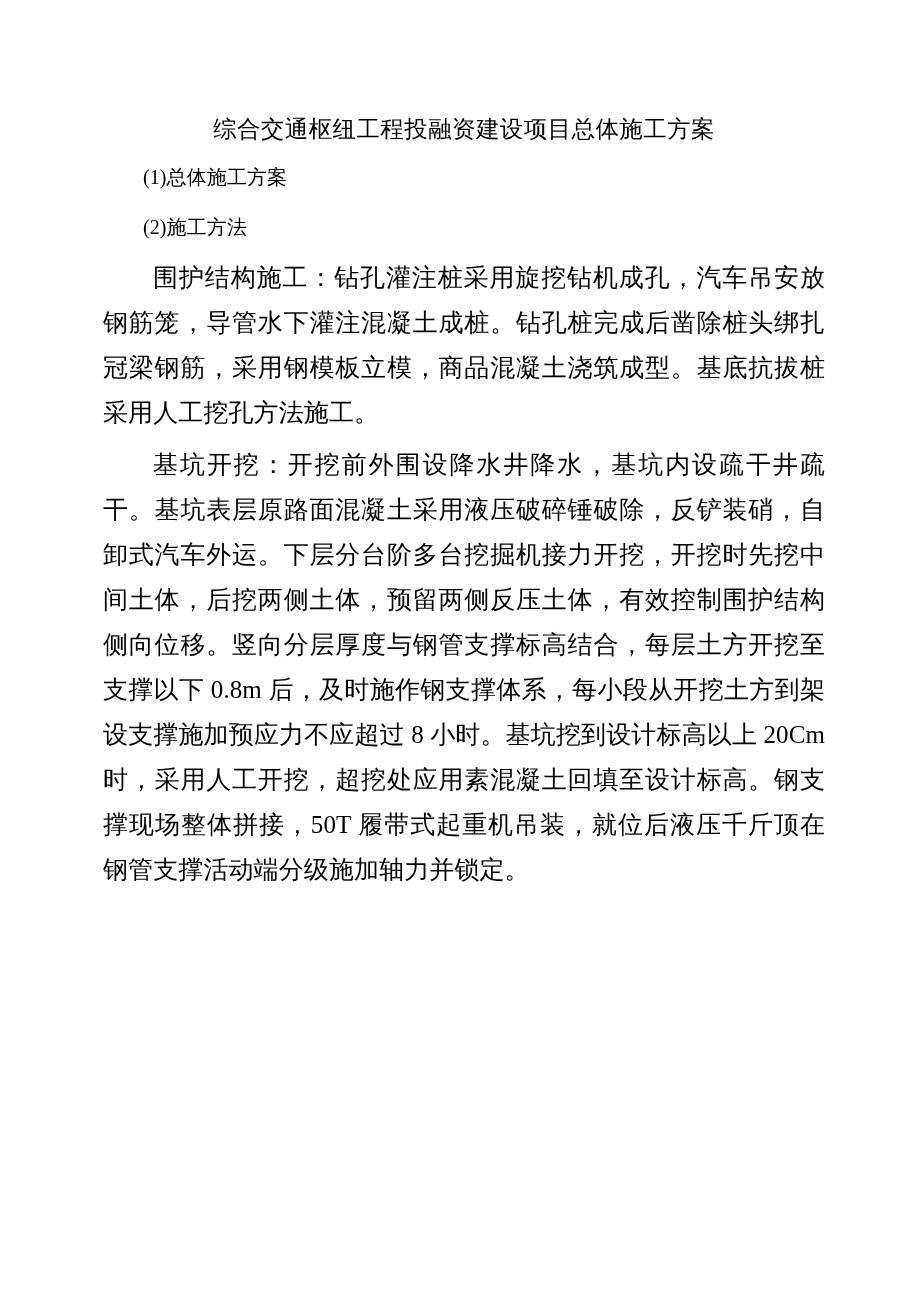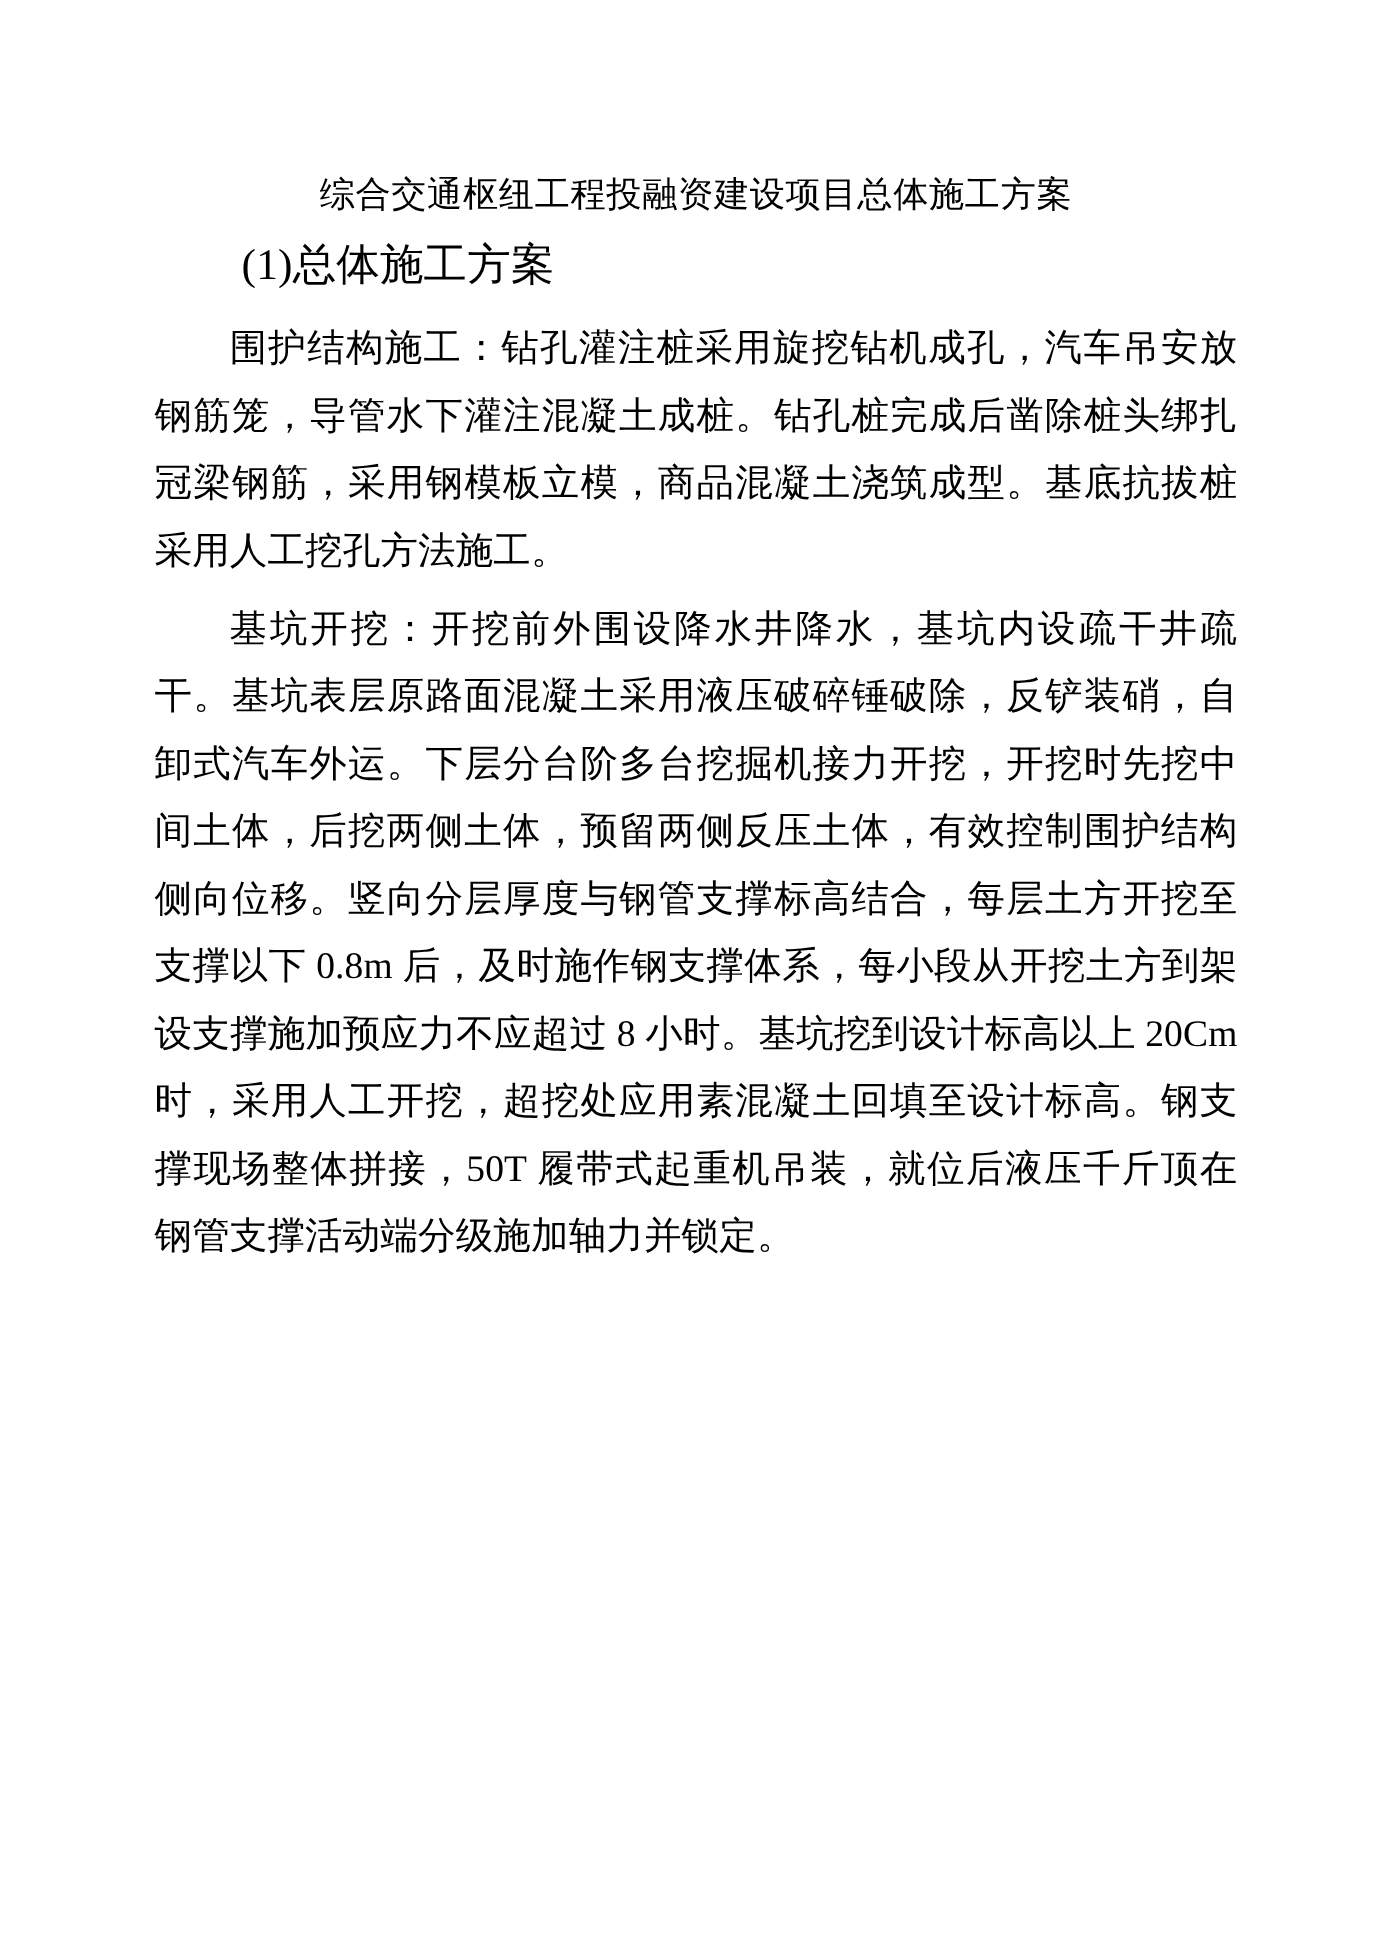--- a/index.html
+++ b/index.html
@@ -68,21 +68,21 @@
     margin: 0;
     letter-spacing: 0.1px;
     word-break: break-all;
   }
 
   .para-indent {
     text-indent: 2em;
   }
 
   .sub-label {
-    font-size: 29px;
+    font-size: 20px;
     line-height: 45px;
     margin: 0;
     text-indent: 2em;
     letter-spacing: 0.1px;
   }
 
   .spacer-13 { height: 13px; }
   .spacer-7  { height: 7px; }
   .spacer-5  { height: 5px; }
 
@@ -100,20 +100,21 @@
   <div class="doc-title">综合交通枢纽工程投融资建设项目总体施工方案</div>
 
 
   <div class="spacer-13"></div>
 
   <p class="sub-label">(1)总体施工方案</p>
 
 
   <div class="spacer-5"></div>
 
+  <p class="sub-label">(2)施工方法</p>
 
 
   <div class="spacer-5"></div>
 
   <p class="body-block para-indent">围护结构施工：钻孔灌注桩采用旋挖钻机成孔，汽车吊安放钢筋笼，导管水下灌注混凝土成桩。钻孔桩完成后凿除桩头绑扎冠梁钢筋，采用钢模板立模，商品混凝土浇筑成型。基底抗拔桩采用人工挖孔方法施工。</p>
 
   <div class="spacer-7"></div>
 
   <p class="body-block para-indent">基坑开挖：开挖前外围设降水井降水，基坑内设疏干井疏干。基坑表层原路面混凝土采用液压破碎锤破除，反铲装硝，自卸式汽车外运。下层分台阶多台挖掘机接力开挖，开挖时先挖中间土体，后挖两侧土体，预留两侧反压土体，有效控制围护结构侧向位移。竖向分层厚度与钢管支撑标高结合，每层土方开挖至支撑以下 0.8m 后，及时施作钢支撑体系，每小段从开挖土方到架设支撑施加预应力不应超过 8 小时。基坑挖到设计标高以上 20Cm 时，采用人工开挖，超挖处应用素混凝土回填至设计标高。钢支撑现场整体拼接，50T 履带式起重机吊装，就位后液压千斤顶在钢管支撑活动端分级施加轴力并锁定。</p>
 

